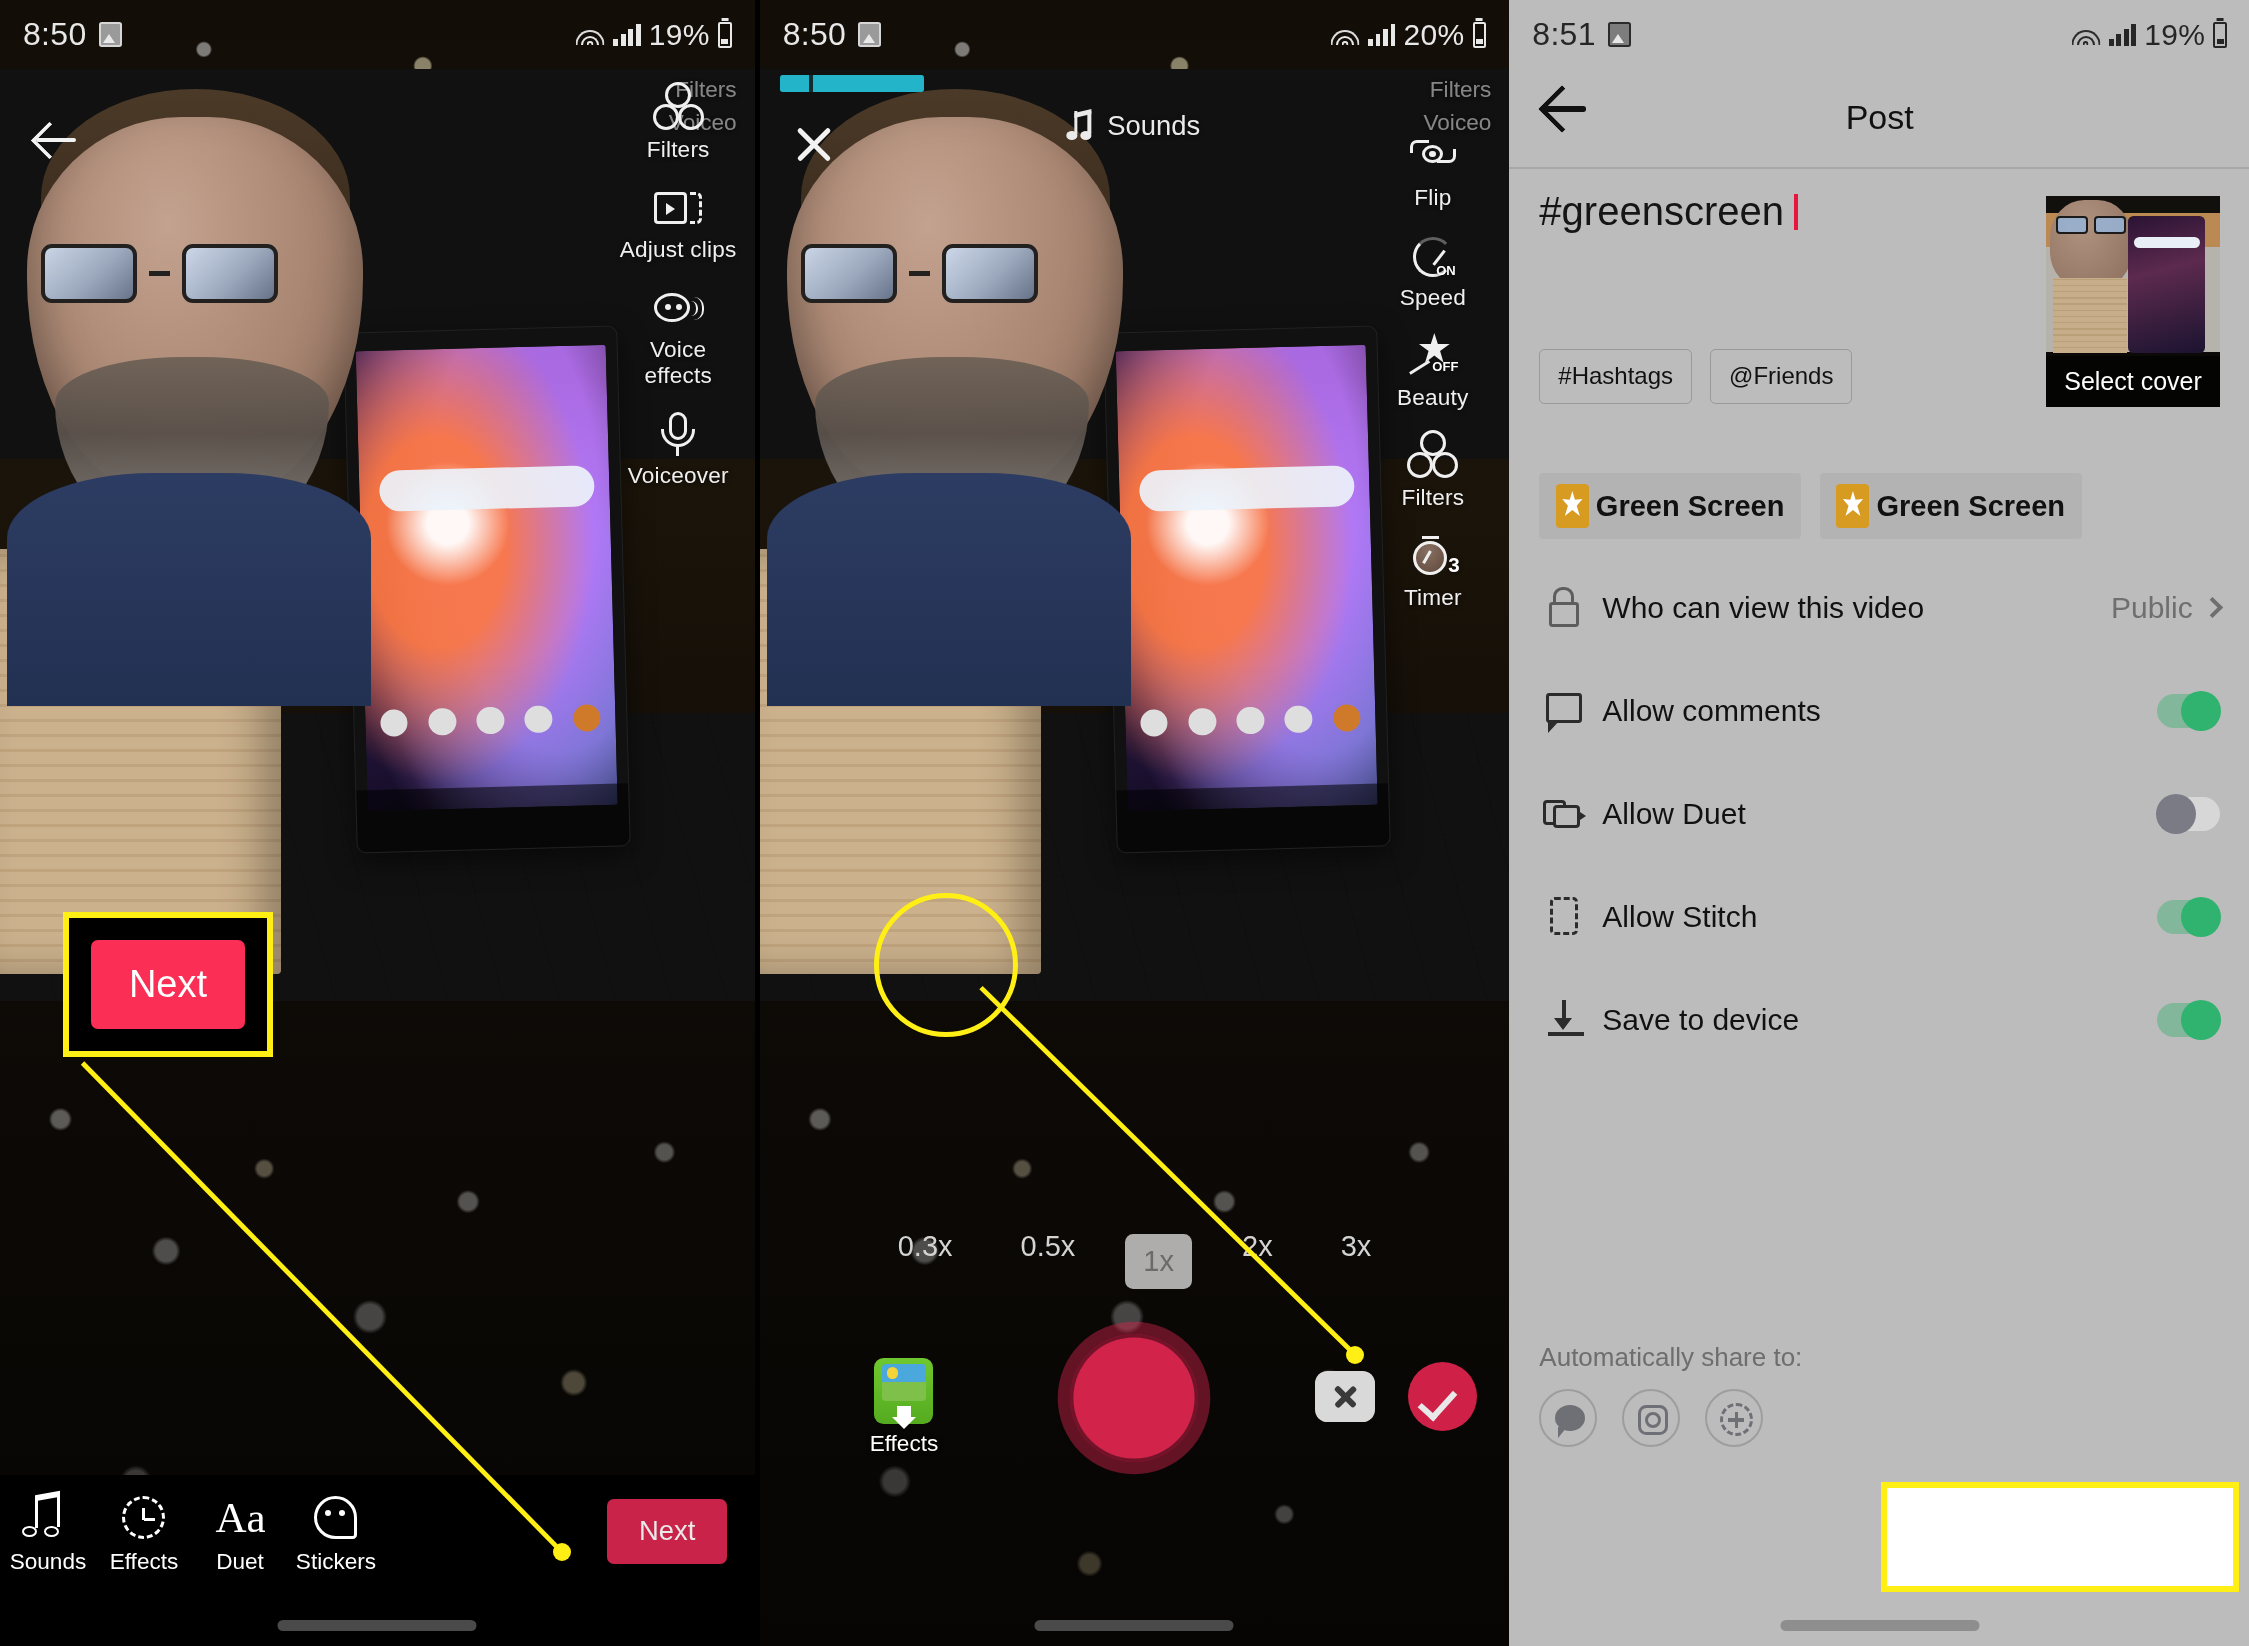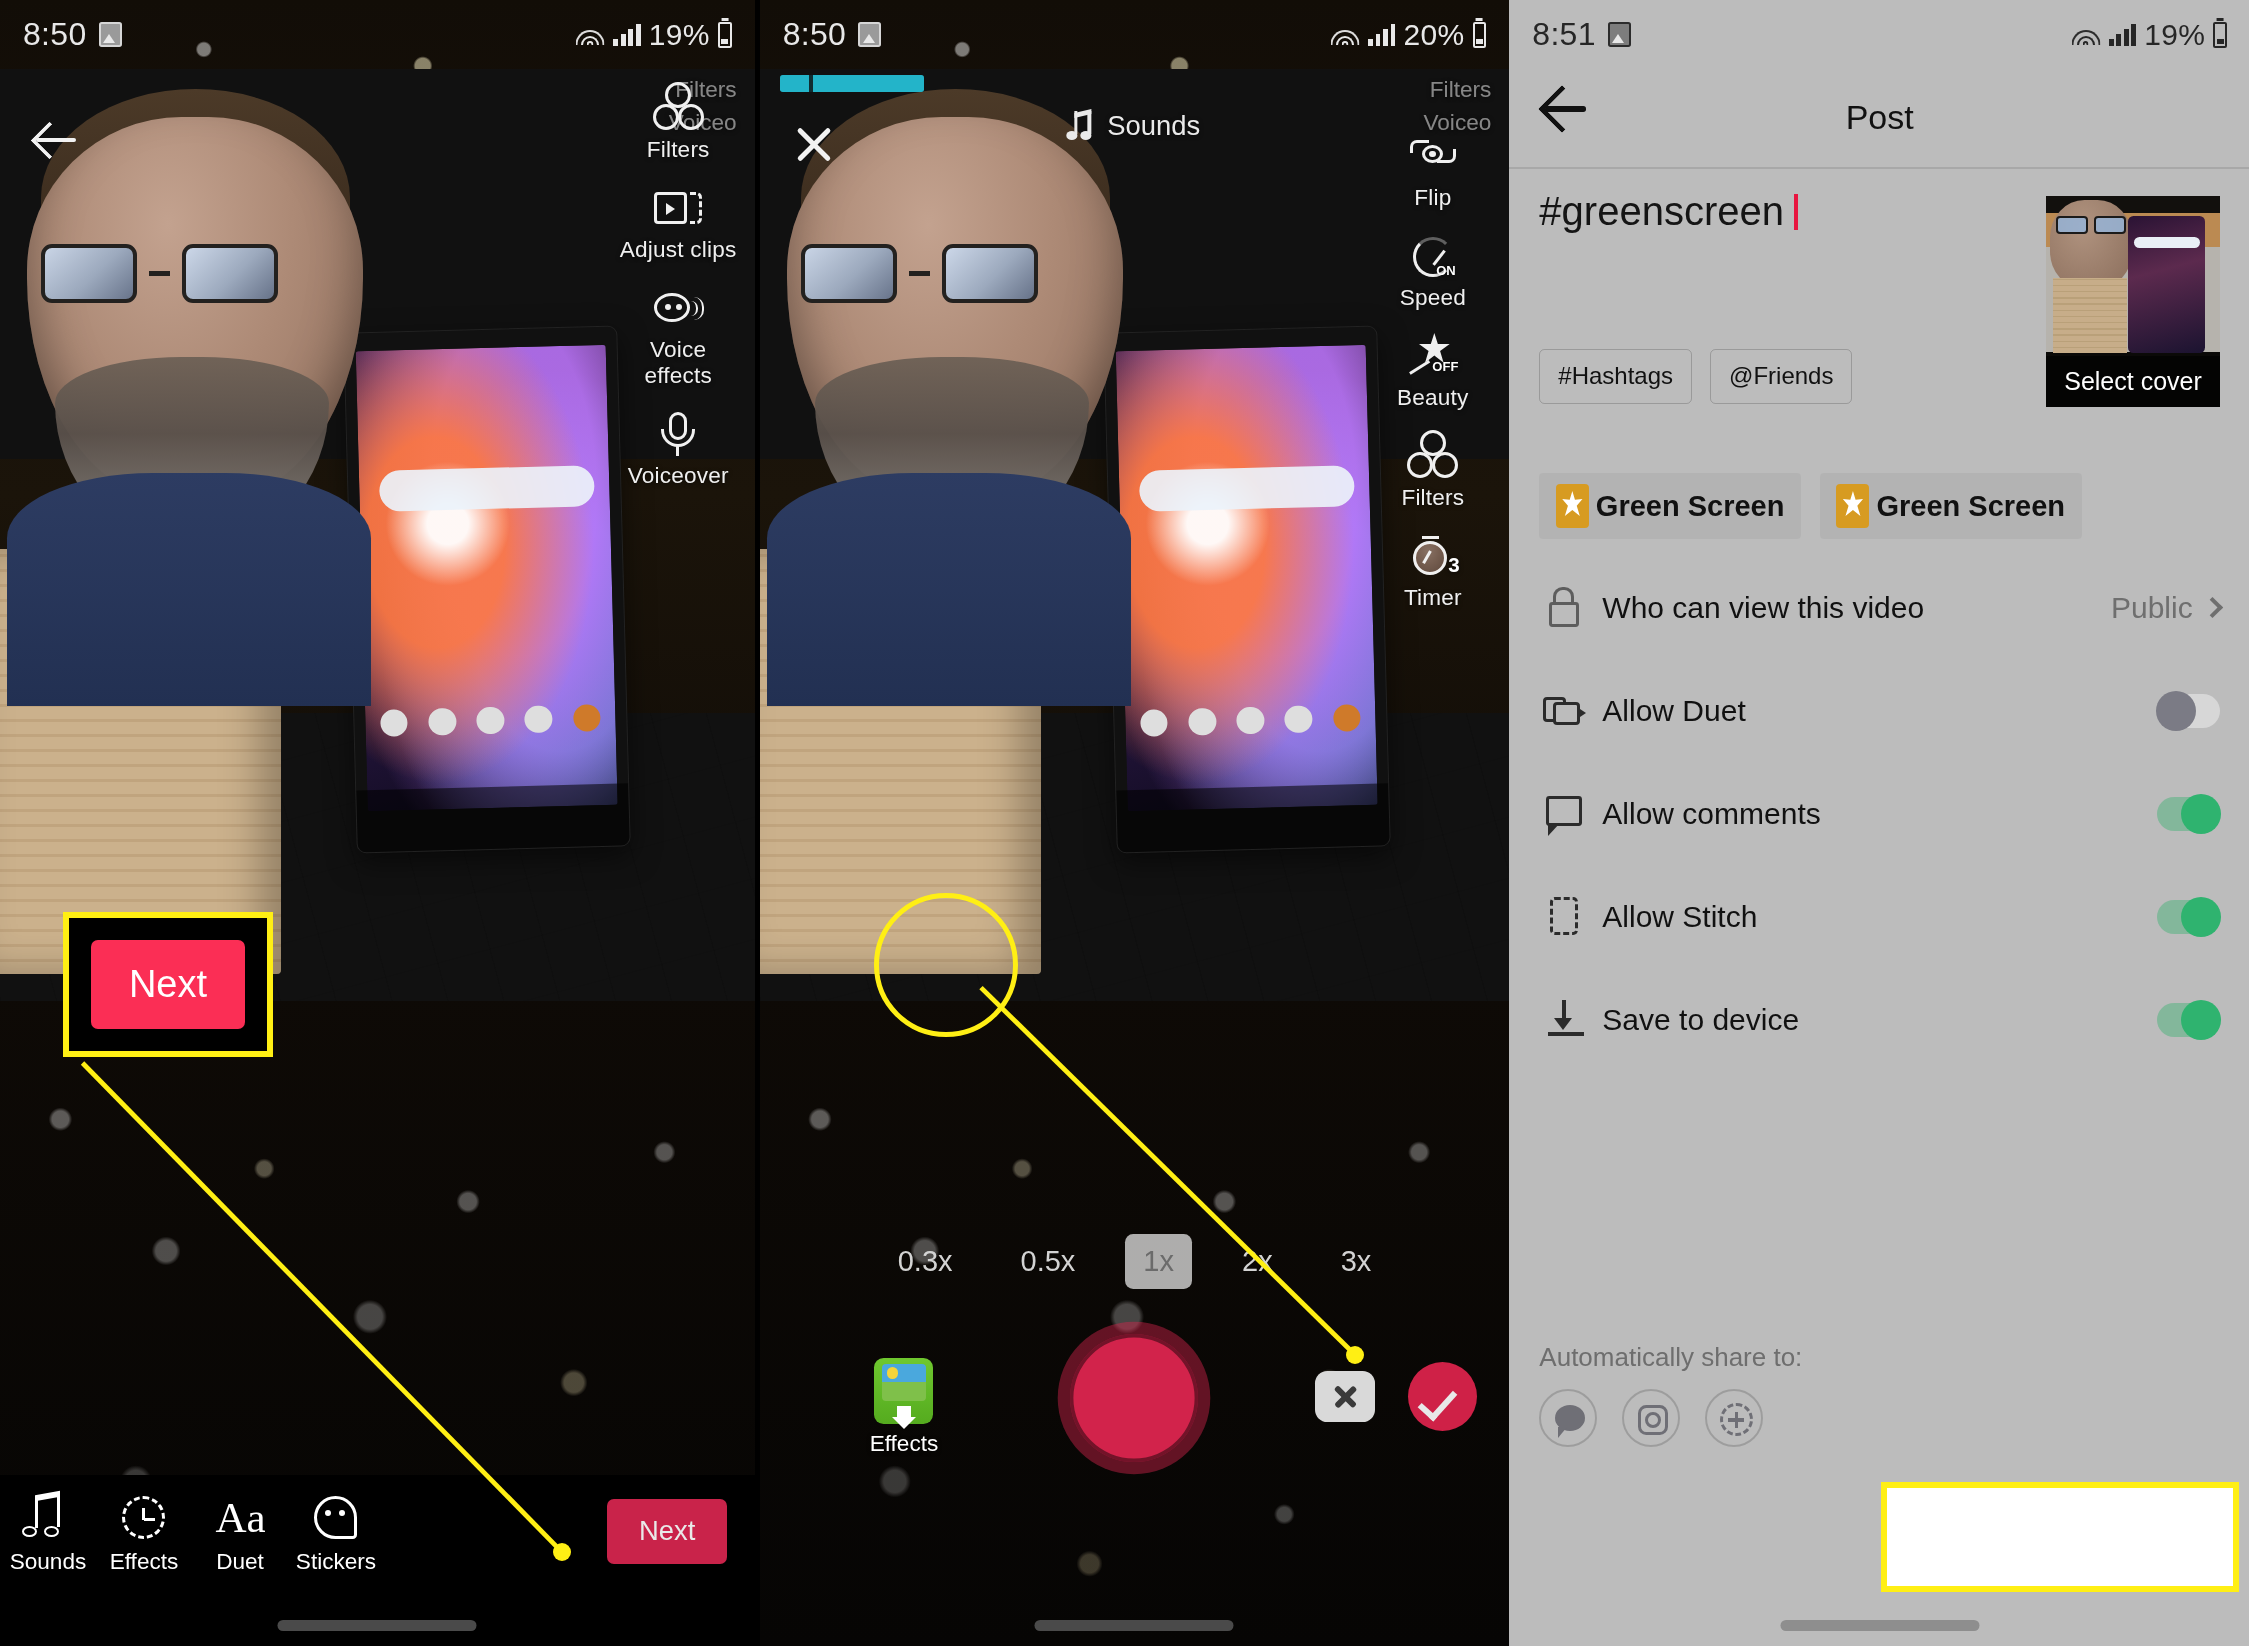--- a/index.html
+++ b/index.html
@@ -188,21 +188,21 @@
   .ic-stickers{width:49px;height:49px;margin:0 auto;position:relative;}
   .ic-stickers .o{position:absolute;left:2.7px;top:2.7px;width:43px;height:43px;border:3.4px solid #fff;border-radius:50% 50% 10% 50%;}
   .ic-stickers .e1,.ic-stickers .e2{position:absolute;top:16.5px;width:6.2px;height:6.2px;border-radius:50%;background:#fff;}
   .ic-stickers .e1{left:13.7px}.ic-stickers .e2{left:27.4px}
   .next-btn { background:#c9234a; color:#e9e9e9; font-size:27.4px; border-radius:6.9px; padding:16.5px 32px; }
   .homebar { position:absolute; left:50%; transform:translateX(-50%); bottom:15px; width:199px; height:11px; border-radius:6.2px; background:#4a4a4a; z-index:40;}
 
   
   .speedrow { position:absolute; left:0; right:0; bottom:357px; z-index:30; display:flex; justify-content:center; gap:32px;}
   .speedrow .sp { color:#d3d3d3; font-size:29px; padding:11px 18px; border-radius:8.2px; }
-  .speedrow .sp.active { background:rgba(210,210,210,.82); color:#6b6b6b; }
+  .speedrow .sp.active { background:rgba(210,210,210,.82); color:#6b6b6b;margin-top:15px; }
   .recrow { position:absolute; left:0; right:0; bottom:123px; z-index:30; height:206px; }
   .effects-btn { position:absolute; left:110px; top:41px; text-align:center; color:#fff; }
   .effects-btn .box { width:59px;height:66px;margin:0 auto;border-radius:9.6px;background:linear-gradient(180deg,#6fc82f,#55ab1f); position:relative;}
   .effects-btn .box .img{position:absolute;left:7.5px;top:5.5px;width:44px;height:37px;border-radius:4.1px;background:linear-gradient(180deg,#4aa8dd 0 48%,#7fc04a 48% 100%);}
   .effects-btn .box .img:before{content:"";position:absolute;left:4.8px;top:3.4px;width:11.7px;height:11.7px;border-radius:50%;background:#f5d43a;}
   .effects-btn .box .arrow{position:absolute;left:22.6px;bottom:4.1px;width:13.7px;height:13.7px;background:#fff;}
   .effects-btn .box .arrow:after{content:"";position:absolute;left:-5.5px;top:11px;width:0;height:0;border-left:12.3px solid transparent;border-right:12.3px solid transparent;border-top:12.3px solid #fff;}
   .effects-btn .lbl{ font-size:22.6px; margin-top:6.9px; text-shadow:0 1.4px 4.1px rgba(0,0,0,.6);}
   .record { position:absolute; left:50%; transform:translateX(-50%); top:16.5px; width:128px;height:128px;border-radius:50%;
     background:#d2234b; box-shadow:0 0 0 12.3px rgba(210,35,75,.45), inset 0 0 0 3.4px rgba(0,0,0,.45);}
@@ -633,37 +633,37 @@
             <div class="sh"></div>
             <div class="body"></div>
           </div>
         <div class="nm">Who can view this video</div>
         <div class="val">
           <span>Public</span>
           <span class="chev"></span>
         </div>
       </div>
       <div class="srow">
+        <div class="ico ico-cmt">
+            <div class="b"></div>
+            <div class="t"></div>
+          </div>
+        <div class="nm">Allow comments</div>
+        <div class="toggle on">
+            <div class="knob"></div>
+          </div>
+      </div>
+      <div class="srow">
         <div class="ico ico-duet">
             <div class="a"></div>
             <div class="b"></div>
             <div class="c"></div>
           </div>
         <div class="nm">Allow Duet</div>
         <div class="toggle off">
-            <div class="knob"></div>
-          </div>
-      </div>
-      <div class="srow">
-        <div class="ico ico-cmt">
-            <div class="b"></div>
-            <div class="t"></div>
-          </div>
-        <div class="nm">Allow comments</div>
-        <div class="toggle on">
             <div class="knob"></div>
           </div>
       </div>
       <div class="srow">
         <div class="ico ico-stitch">
             <div class="d"></div>
           </div>
         <div class="nm">Allow Stitch</div>
         <div class="toggle on">
             <div class="knob"></div>

